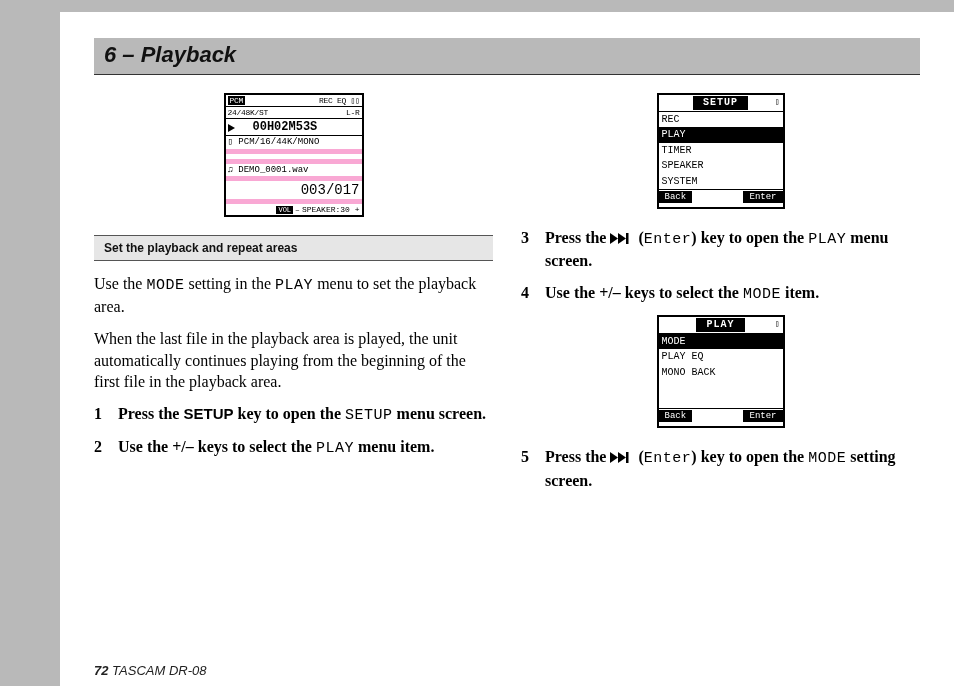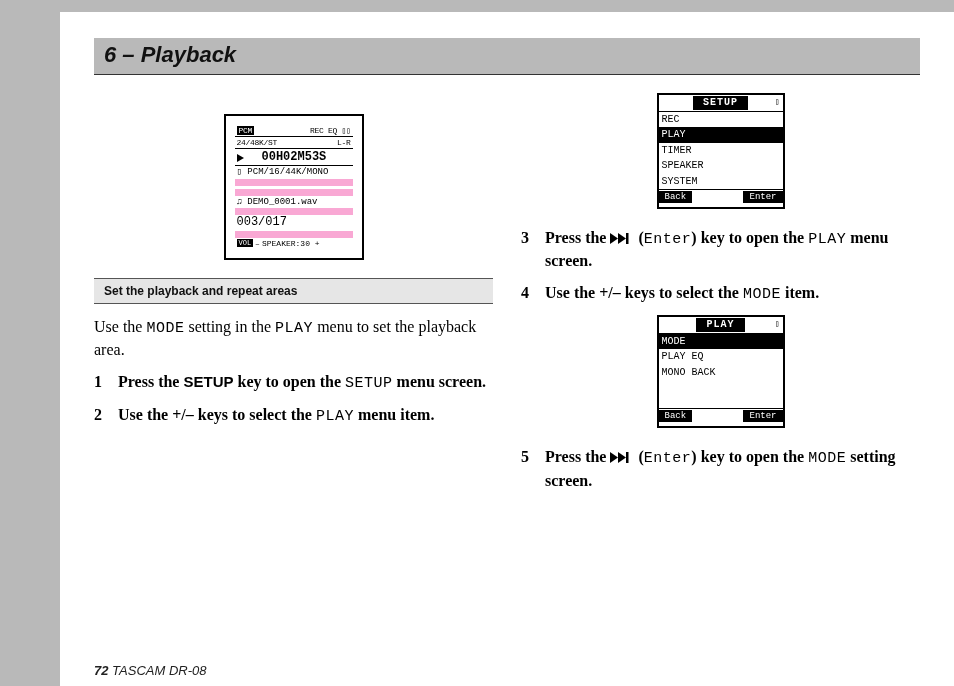--- a/index.html
+++ b/index.html
@@ -35,27 +35,26 @@
   .columns {
     display: flex;
     gap: 28px;
   }
   .col { width: 50%; }
   .lcd-wrap { text-align: center; margin: 4px 0 18px 0; }
   .lcd {
     display: inline-block;
     background: #fff;
     border: 2px solid #000;
-    padding: 9px;
+    padding: 0;
     width: 140px;
     font-family: 'Courier New', monospace;
     font-size: 9px;
     text-align: left;
     line-height: 1.15;
-    margin-top: 21px;
   }
   .lcd .lcd-top {
     display: flex;
     justify-content: space-between;
     border-bottom: 1px solid #000;
     padding: 1px 2px;
     font-size: 8px;
     letter-spacing: -0.3px;
   }
   .lcd .lcd-top .left-badge {
@@ -70,24 +69,24 @@
     align-items: center;
     gap: 18px;
   }
   .lcd .lcd-time .tri {
     width: 0; height: 0;
     border-top: 4px solid transparent;
     border-bottom: 4px solid transparent;
     border-left: 7px solid #000;
     display: inline-block;
   }
-  .lcd .lcd-line { padding: 1px 2px; border-bottom: 7px solid #f9a8d4; }
+  .lcd .lcd-line { padding: 1px 2px; border-bottom: 5px solid #f9a8d4; }
   .lcd .lcd-line:last-child { border-bottom: none; }
-  .lcd .counter { font-size: 12px; }
-  .lcd .vol-line { display: flex; align-items: center; gap: 2px; font-size: 8px; }
+  .lcd .counter { text-align: right; font-size: 14px; }
+  .lcd .vol-line { display: flex; align-items: center; gap: 2px; font-size: 8px; justify-content: flex-end; }
   .lcd .vol-line .volbadge { background:#000; color:#fff; padding:0 2px; font-size:7px; }
 
   .lcd-menu {
     display: inline-block;
     border: 2px solid #000;
     background: #fff;
     width: 128px;
     font-family: 'Courier New', monospace;
     font-size: 10px;
     line-height: 1.35;
@@ -203,20 +202,21 @@
           </div>
         </div>
       </div>
 
       <div class="section-title">Set the playback and repeat areas</div>
 
       <p class="body-text">
         <span>Use the </span><span class="mono">MODE</span><span> setting in the </span><span class="mono">PLAY</span><span> menu to set the playback area.</span>
       </p>
 
+      <p class="body-text">When the last file in the playback area is played, the unit automatically continues playing from the beginning of the first file in the playback area.</p>
 
       <div class="step">
         <div class="num">1</div>
         <div class="txt strong">
           <span>Press the </span><span class="sans-strong">SETUP</span><span> key to open the </span><span class="mono" style="font-weight:normal;">SETUP</span><span> menu screen.</span>
         </div>
       </div>
 
       <div class="step">
         <div class="num">2</div>

